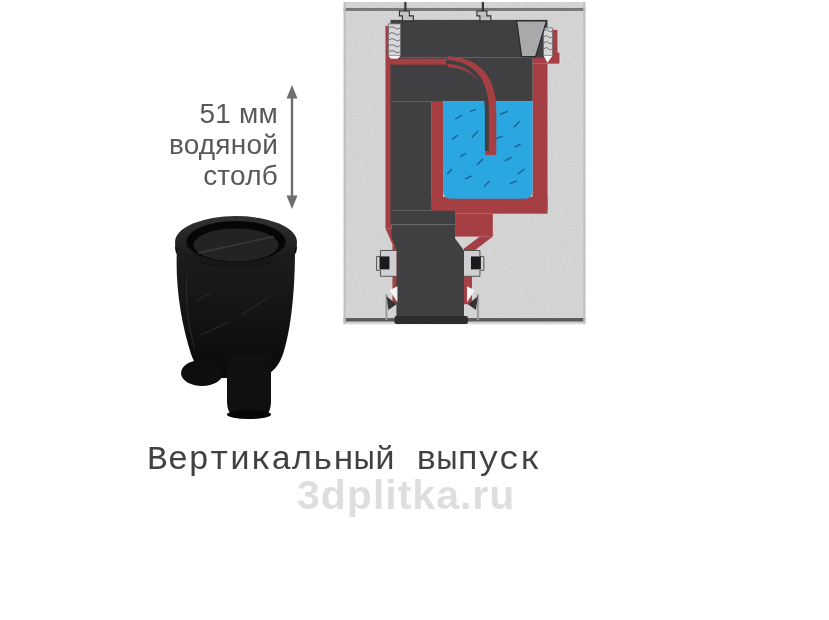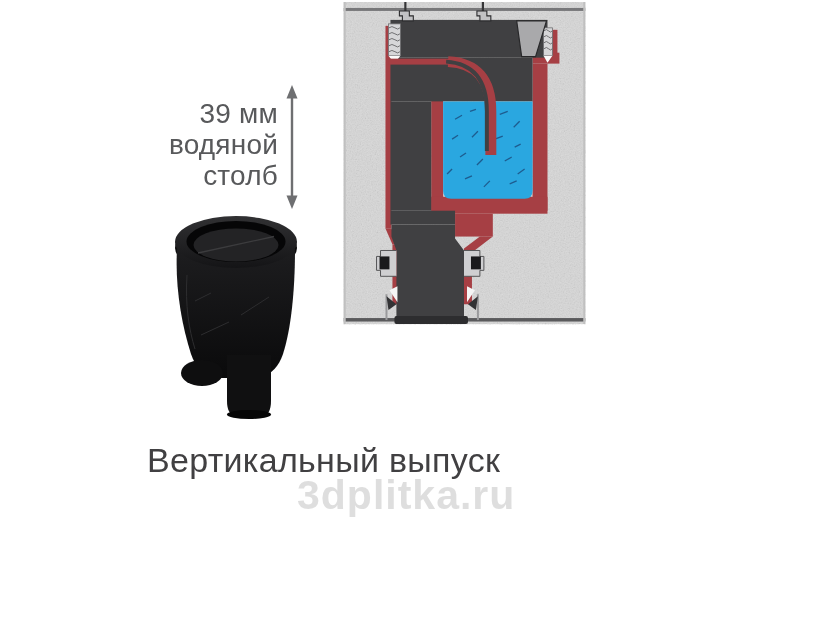--- a/index.html
+++ b/index.html
@@ -28,27 +28,27 @@
     color:rgba(128,128,128,0.26);
     white-space:nowrap;
     z-index:1;
   }
   .desc{
     left:147px;top:438px;
     font-size:34px;line-height:45.5px;
     color:#414042;letter-spacing:0.3px;
     z-index:2;
   }
-  .desc div{white-space:nowrap;}
+  .desc div{white-space:nowrap;font-family:Liberation Mono, monospace;}
 </style>
 </head>
 <body>
 
 <div class="abs measure-label">
-  <div>39 мм</div>
+  <div>51 мм</div>
   <div>водяной</div>
   <div>столб</div>
 </div>
 
 <svg class="abs measure-arrow" width="20" height="126" viewBox="0 0 20 126">
   <line x1="10" y1="12" x2="10" y2="114" stroke="#6e6f71" stroke-width="2.4"></line>
   <polygon points="10,1 4.5,14.5 15.5,14.5" fill="#6e6f71"></polygon>
   <polygon points="10,125 4.5,111.5 15.5,111.5" fill="#6e6f71"></polygon>
 </svg>
 

